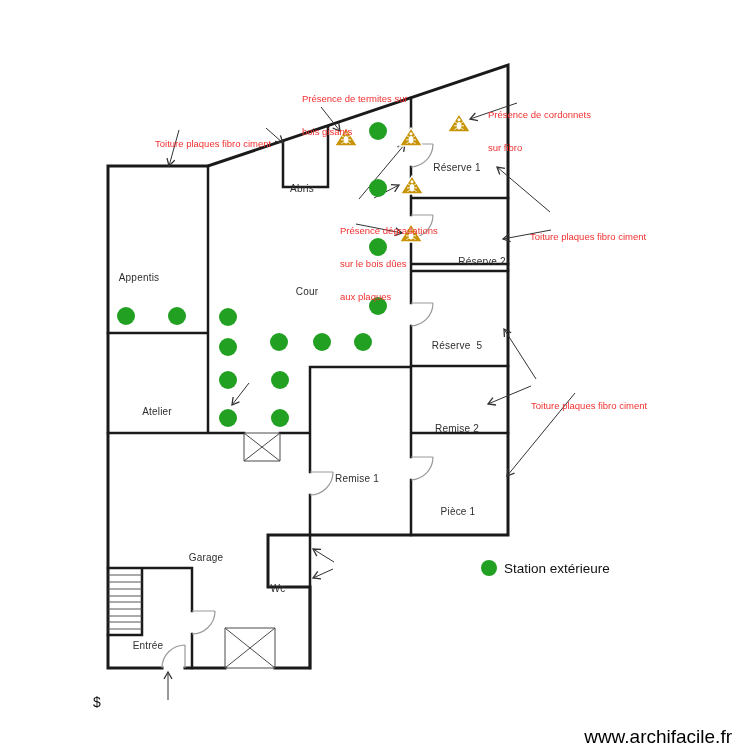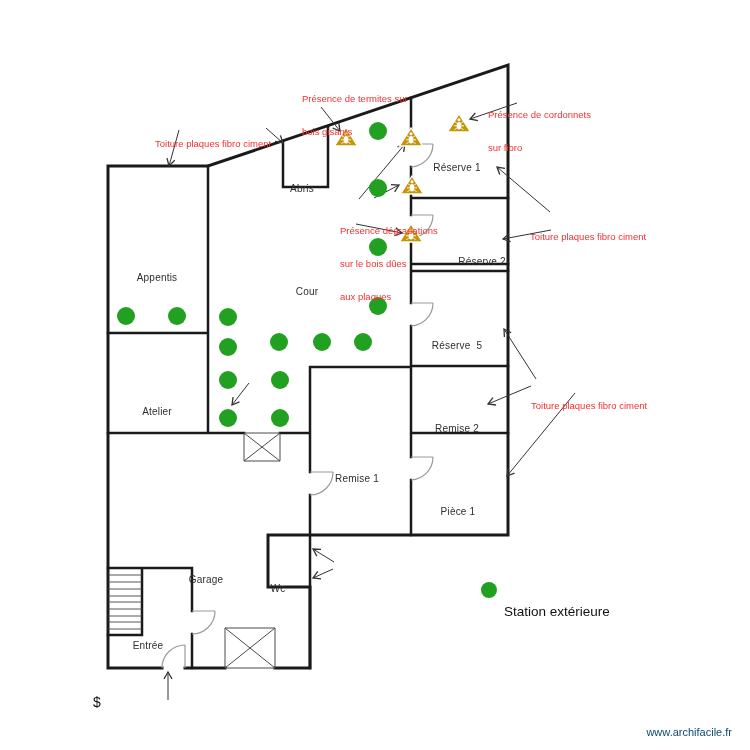--- a/index.html
+++ b/index.html
@@ -10,22 +10,22 @@
   #plan-svg{position:absolute;left:0;top:0;}
   .room-label{
     position:absolute;transform:translate(-50%,-50%);
     font-size:10px;color:#2e2e2e;white-space:pre;letter-spacing:.2px;margin-top:28px;
   }
   .red-note{
     position:absolute;font-size:9.5px;line-height:11px;white-space:pre;
   }
   .legend{position:absolute;left:481px;top:560px;display:flex;align-items:center;gap:7px;}
   .legend-dot{width:16px;height:16px;border-radius:50%;display:inline-block;}
-  .legend-text{font-size:13.5px;color:#111;margin-top:44px;}
-  .footer{position:absolute;right:18px;top:726px;font-size:11px;color:#0c4a6e;}
+  .legend-text{font-size:13.5px;color:#111;}
+  .footer{position:absolute;right:18px;top:726px;font-size:19px;color:#000000;}
   .scale-mark{position:absolute;left:93px;top:694px;font-size:14px;color:#111;}
 </style>
 </head>
 <body>
 
 <svg id="plan-svg" width="750" height="750" viewBox="0 0 750 750">
   <defs>
     <marker id="ah" refX="8" refY="5" markerWidth="10" markerHeight="10" orient="auto" markerUnits="userSpaceOnUse" viewBox="0 0 10 10">
       <path d="M1,1 L8,5 L1,9" fill="none" stroke="#333" stroke-width="1.3"></path>
     </marker>
@@ -123,31 +123,31 @@
 
   <g id="warnings-layer">
       <use href="#warning-triangle-def" transform="translate(346,137)"></use>
       <use href="#warning-triangle-def" transform="translate(411,137)"></use>
       <use href="#warning-triangle-def" transform="translate(459,123)"></use>
       <use href="#warning-triangle-def" transform="translate(412,185)"></use>
       <use href="#warning-triangle-def" transform="translate(411,233)"></use>
     </g>
 </svg>
 
-<span class="room-label" style="left:157px;top:249px">Appentis</span>
+<span class="room-label" style="left:139px;top:249px">Appentis</span>
 <span class="room-label" style="left:157px;top:383px">Atelier</span>
 <span class="room-label" style="left:307px;top:263px">Cour</span>
 <span class="room-label" style="left:302px;top:160px">Abris</span>
 <span class="room-label" style="left:457px;top:139px">Réserve 1</span>
 <span class="room-label" style="left:482px;top:233px">Réserve 2</span>
 <span class="room-label" style="left:457px;top:317px">Réserve  5</span>
 <span class="room-label" style="left:357px;top:450px">Remise 1</span>
 <span class="room-label" style="left:457px;top:400px">Remise 2</span>
 <span class="room-label" style="left:458px;top:483px">Pièce 1</span>
-<span class="room-label" style="left:206px;top:551px">Garage</span>
+<span class="room-label" style="left:206px;top:529px">Garage</span>
 <span class="room-label" style="left:278px;top:560px">Wc</span>
 <span class="room-label" style="left:148px;top:617px">Entrée</span>
 
 <div class="red-note" style="left: 155px; top: 116px; color: rgb(242, 48, 48);">
   <div>Toiture plaques fibro ciment</div>
 </div>
 <div class="red-note" style="left: 302px; top: 71px; color: rgb(242, 48, 48);">
   <div>Présence de termites sur</div>
   <div>bois gisants</div>
 </div>

